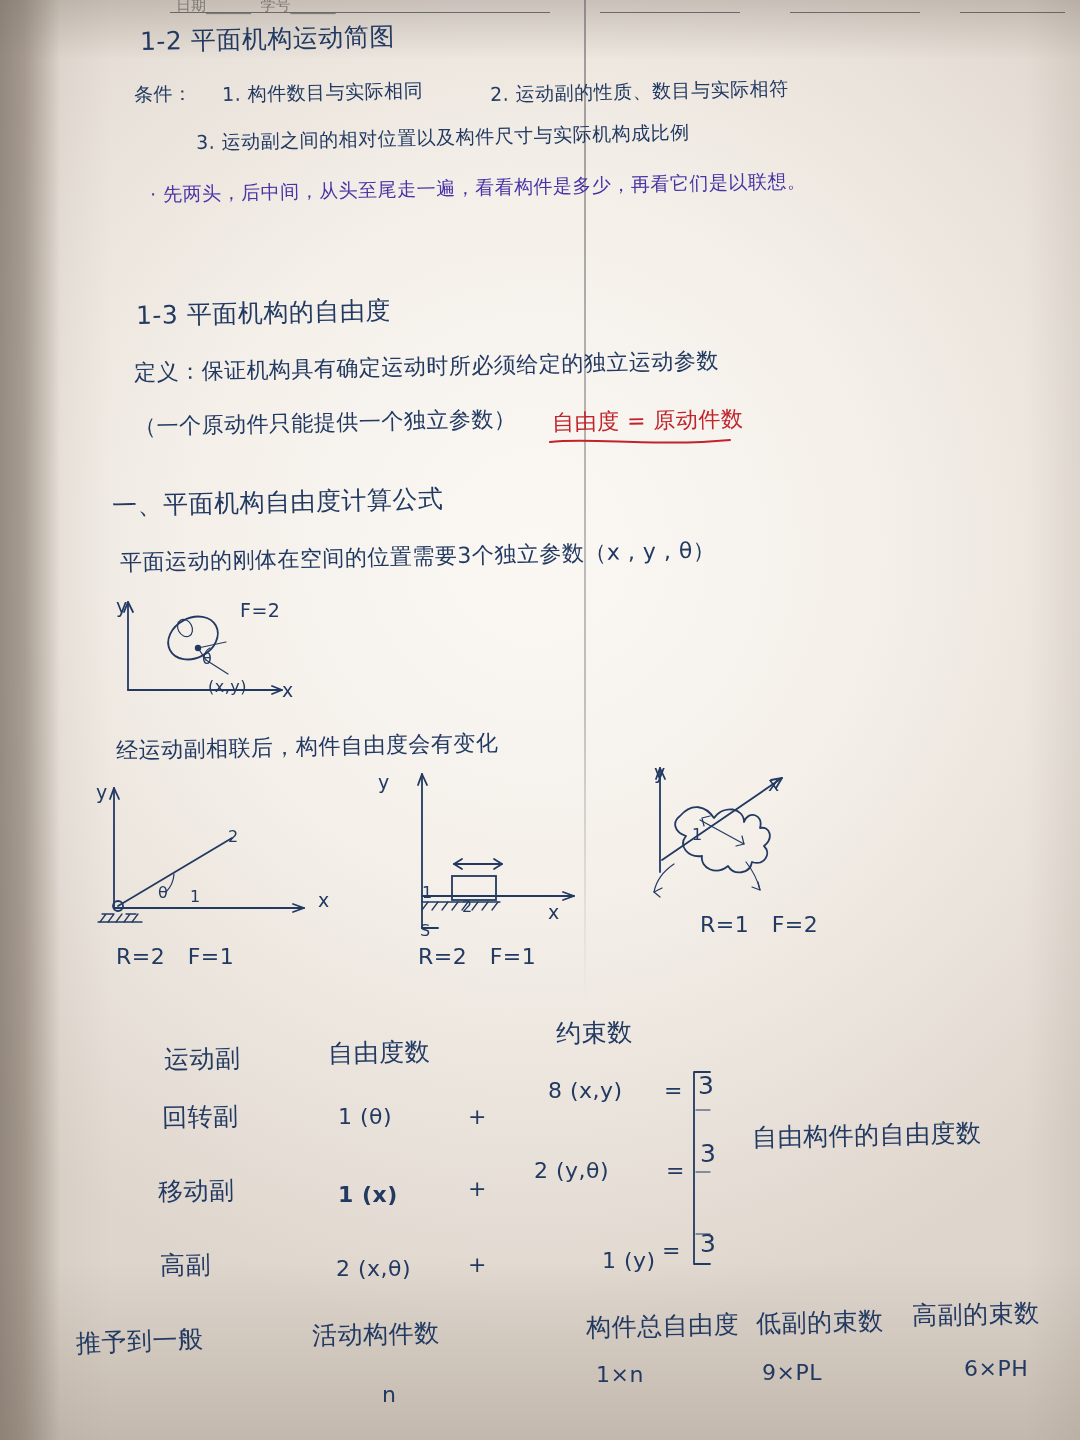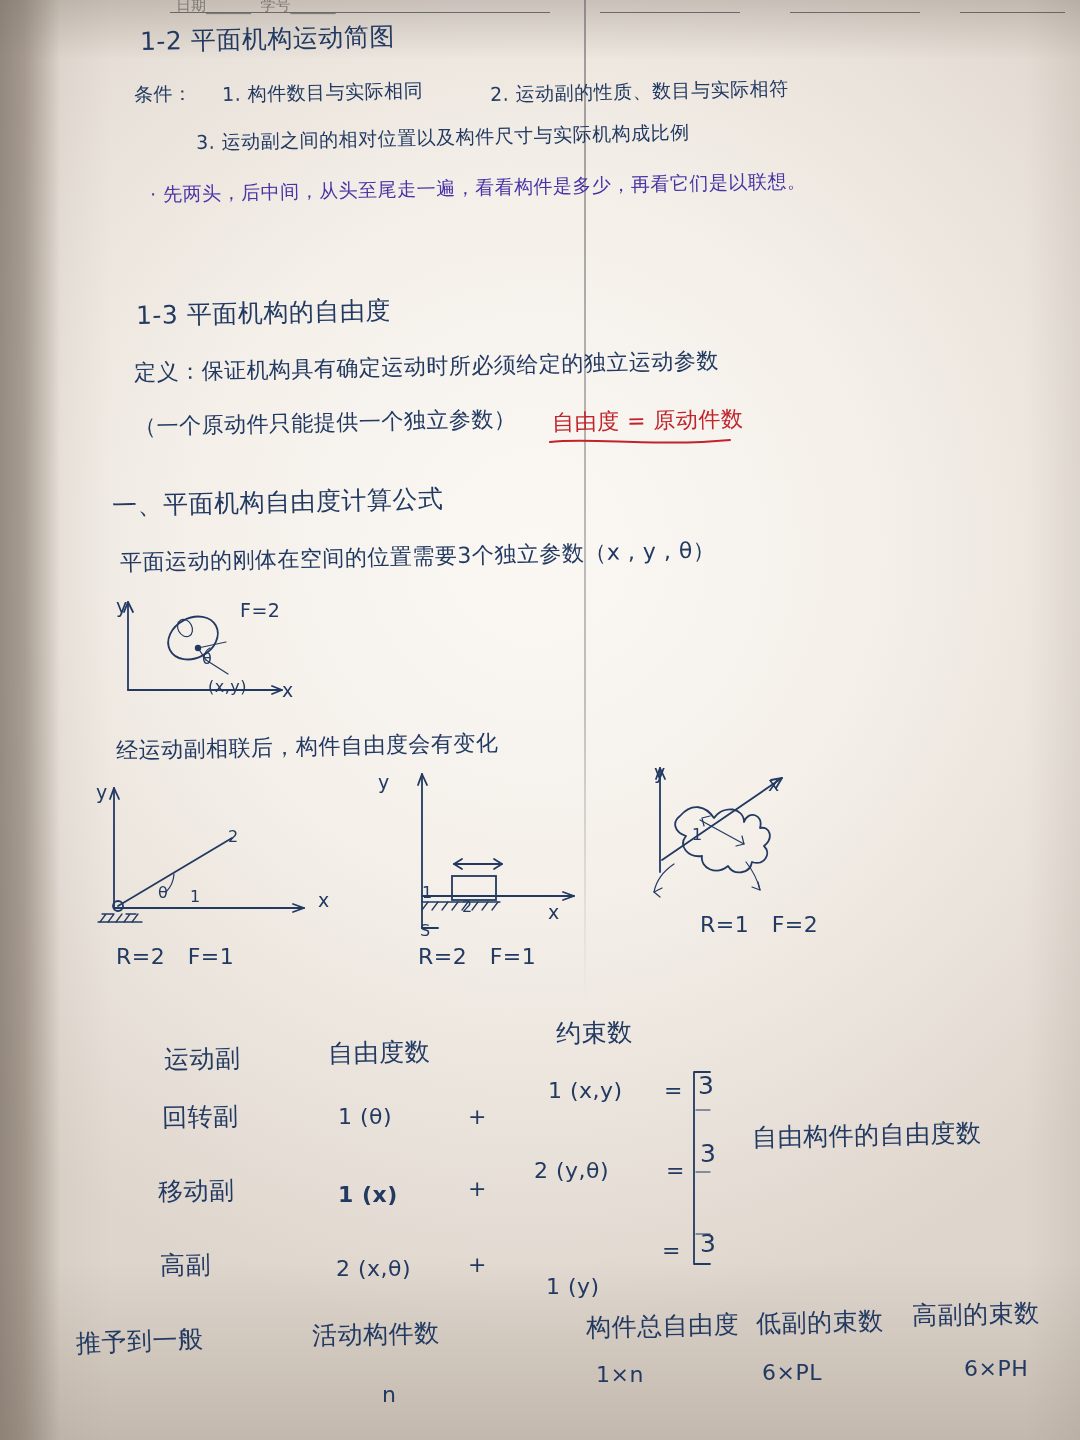--- a/index.html
+++ b/index.html
@@ -219,46 +219,46 @@
   <div class="hw ink-blue sz-sm" style="left:692px; top:826px;">1</div>
   <div class="hw ink-blue sz-lg" style="left:700px; top:912px;">R=1   F=2</div>
 
   <div class="hw ink-blue sz-xl slant" style="left:164px; top:1046px;">运动副</div>
   <div class="hw ink-blue sz-xl slant" style="left:328px; top:1040px;">自由度数</div>
   <div class="hw ink-blue sz-xl slant" style="left:556px; top:1020px;">约束数</div>
 
   <div class="hw ink-blue sz-xl slant" style="left:162px; top:1104px;">回转副</div>
   <div class="hw ink-blue sz-lg" style="left:338px; top:1104px;">1 (θ)</div>
   <div class="hw ink-blue sz-lg" style="left:468px; top:1104px;">+</div>
-  <div class="hw ink-blue sz-lg" style="left:548px; top:1078px;">1 (x,y)</div>
+  <div class="hw ink-blue sz-lg" style="left:548px; top:1078px;">8 (x,y)</div>
   <div class="hw ink-blue sz-lg" style="left:664px; top:1078px;">=</div>
   <div class="hw ink-blue sz-xl" style="left:698px; top:1072px;">3</div>
 
   <div class="hw ink-blue sz-xl slant" style="left:158px; top:1178px;">移动副</div>
   <div class="hw ink-blue sz-lg" style="left:338px; top:1182px;font-weight:bold;">1 (x)</div>
   <div class="hw ink-blue sz-lg" style="left:468px; top:1176px;">+</div>
   <div class="hw ink-blue sz-lg" style="left:534px; top:1158px;">2 (y,θ)</div>
   <div class="hw ink-blue sz-lg" style="left:666px; top:1158px;">=</div>
   <div class="hw ink-blue sz-xl" style="left:700px; top:1140px;">3</div>
 
   <div class="hw ink-blue sz-xl slant" style="left:160px; top:1252px;">高副</div>
   <div class="hw ink-blue sz-lg" style="left:336px; top:1256px;">2 (x,θ)</div>
   <div class="hw ink-blue sz-lg" style="left:468px; top:1252px;">+</div>
-  <div class="hw ink-blue sz-lg" style="left:546px; top:1248px;margin-top:26px;">1 (y)</div>
+  <div class="hw ink-blue sz-lg" style="left:602px; top:1248px;">1 (y)</div>
   <div class="hw ink-blue sz-lg" style="left:662px; top:1238px;">=</div>
   <div class="hw ink-blue sz-xl" style="left:700px; top:1230px;">3</div>
 
   <svg class="sketch" style="left:690px; top:1068px; width:60px; height:200px;">
     <path d="M20,4 L4,4 L4,196 L20,196"></path>
     <path d="M20,42 L6,42 M20,104 L6,104 M20,166 L6,166" class="thin"></path>
   </svg>
   <div class="hw ink-blue sz-xl slant" style="left:752px; top:1124px;">自由构件的自由度数</div>
 
   <div class="hw ink-blue sz-xl slant2" style="left:76px; top:1330px;">推予到一般</div>
   <div class="hw ink-blue sz-xl slant" style="left:312px; top:1322px;">活动构件数</div>
   <div class="hw ink-blue sz-lg" style="left:382px; top:1382px;">n</div>
   <div class="hw ink-blue sz-xl slant" style="left:586px; top:1314px;">构件总自由度</div>
   <div class="hw ink-blue sz-lg" style="left:596px; top:1362px;">1×n</div>
   <div class="hw ink-blue sz-xl slant" style="left:756px; top:1310px;">低副的束数</div>
-  <div class="hw ink-blue sz-lg" style="left:762px; top:1360px;">6×PL</div>
+  <div class="hw ink-blue sz-lg" style="left:762px; top:1360px;">9×PL</div>
   <div class="hw ink-blue sz-xl slant" style="left:912px; top:1302px;">高副的束数</div>
   <div class="hw ink-blue sz-lg" style="left:964px; top:1356px;">6×PH</div>
 </div>
 
 </body></html>

